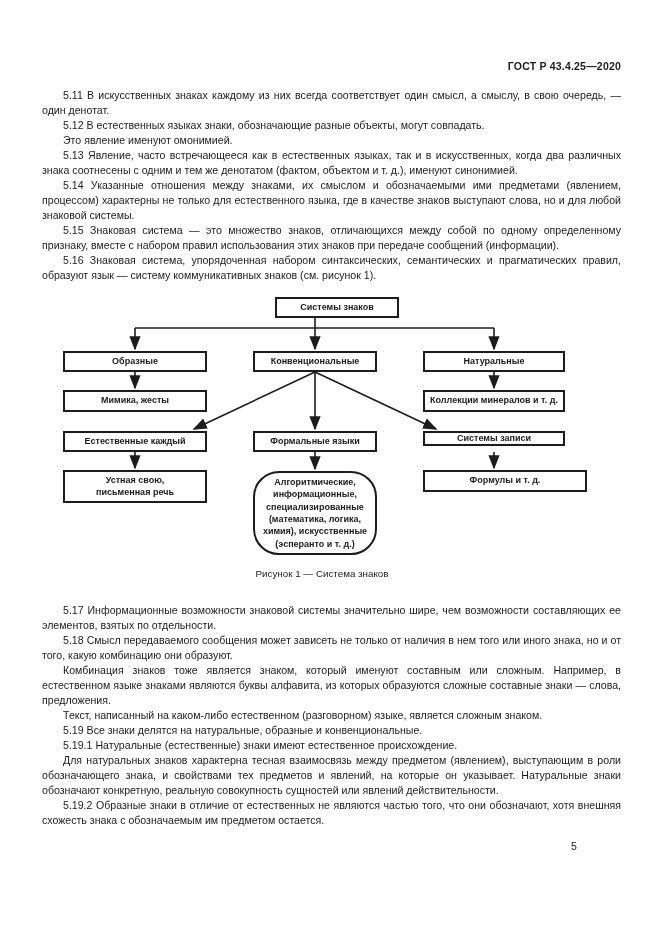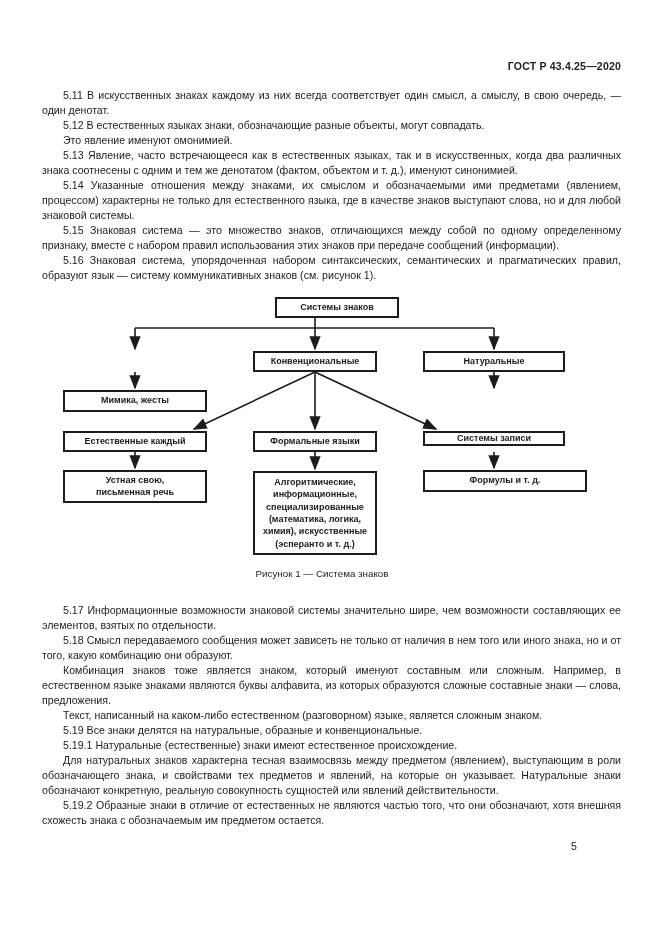--- a/index.html
+++ b/index.html
@@ -75,31 +75,33 @@
             <line x1="273" y1="78" x2="273" y2="135" marker-end="url(#ah)"></line>
             <line x1="273" y1="78" x2="394" y2="135" marker-end="url(#ah)"></line>
             <line x1="93" y1="158" x2="93" y2="174" marker-end="url(#ah)"></line>
             <line x1="273" y1="158" x2="273" y2="175" marker-end="url(#ah)"></line>
             <line x1="452" y1="158" x2="452" y2="174" marker-end="url(#ah)"></line>
           </g>
         </svg>
 
         <div class="dbox" style="left:211px; top:3px;   width:124px; height:21px;margin-left:22px;">Системы знаков</div>
 
+        <div class="dbox" style="left:21px;  top:57px;  width:144px; height:21px;">Образные</div>
         <div class="dbox" style="left:211px; top:57px;  width:124px; height:21px;">Конвенциональные</div>
         <div class="dbox" style="left:381px; top:57px;  width:142px; height:21px;">Натуральные</div>
 
         <div class="dbox" style="left:21px;  top:96px;  width:144px; height:22px;">Мимика, жесты</div>
+        <div class="dbox" style="left:381px; top:96px;  width:142px; height:22px;">Коллекции минералов и т. д.</div>
 
         <div class="dbox" style="left:21px;  top:137px; width:144px; height:21px;">Естественные каждый</div>
         <div class="dbox" style="left:211px; top:137px; width:124px; height:21px;">Формальные языки</div>
         <div class="dbox" style="left:381px; top:137px; width:142px; height:15px;">Системы записи</div>
 
         <div class="dbox speech" style="left:21px;  top:176px; width:144px; height:33px;">Устная свою, письменная речь</div>
-        <div class="dbox big" style="left:211px; top:177px; width:124px; height:84px;">Алгоритмические, информационные, специализированные (математика, логика, химия), искусственные (эсперанто и т. д.)</div>
+        <div class="dbox big" style="left:211px; top:177px; width:124px; height:84px;border-radius:26px;">Алгоритмические, информационные, специализированные (математика, логика, химия), искусственные (эсперанто и т. д.)</div>
         <div class="dbox" style="left:381px; top:176px; width:164px; height:22px;">Формулы и т. д.</div>
       </div>
 
       <div class="caption">Рисунок 1 — Система знаков</div>
     </div>
 
     <div class="bottom-block">
       <p class="body">5.17  Информационные возможности знаковой системы значительно шире, чем возможности составляющих ее элементов, взятых по отдельности.</p>
       <p class="body">5.18  Смысл передаваемого сообщения может зависеть не только от наличия в нем того или иного знака, но и от того, какую комбинацию они образуют.</p>
       <p class="body">Комбинация знаков тоже является знаком, который именуют составным или сложным. Например, в естественном языке знаками являются буквы алфавита, из которых образуются сложные составные знаки — слова, предложения.</p>

